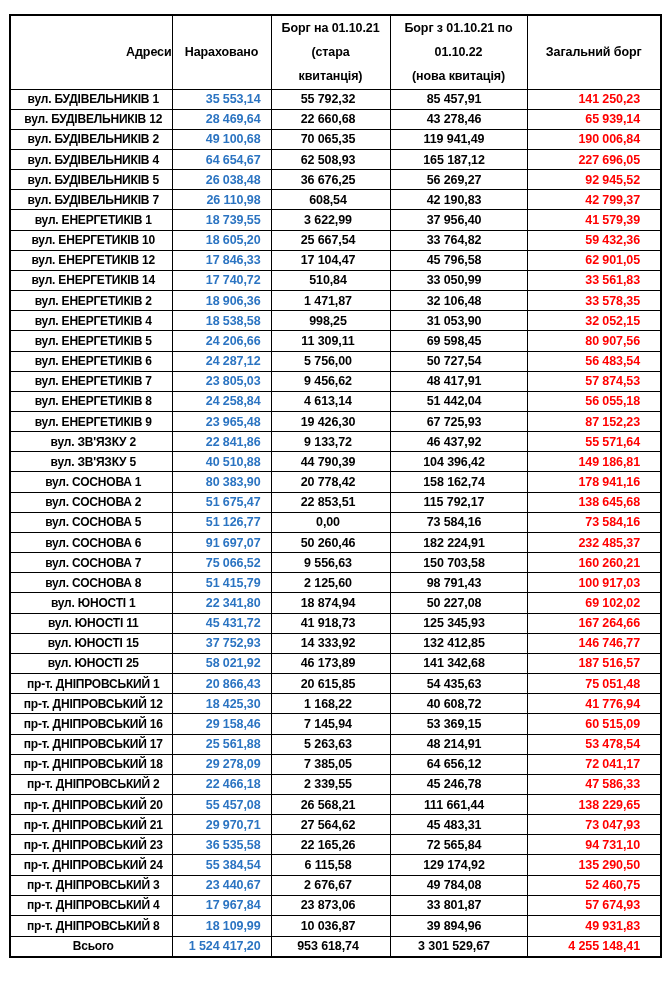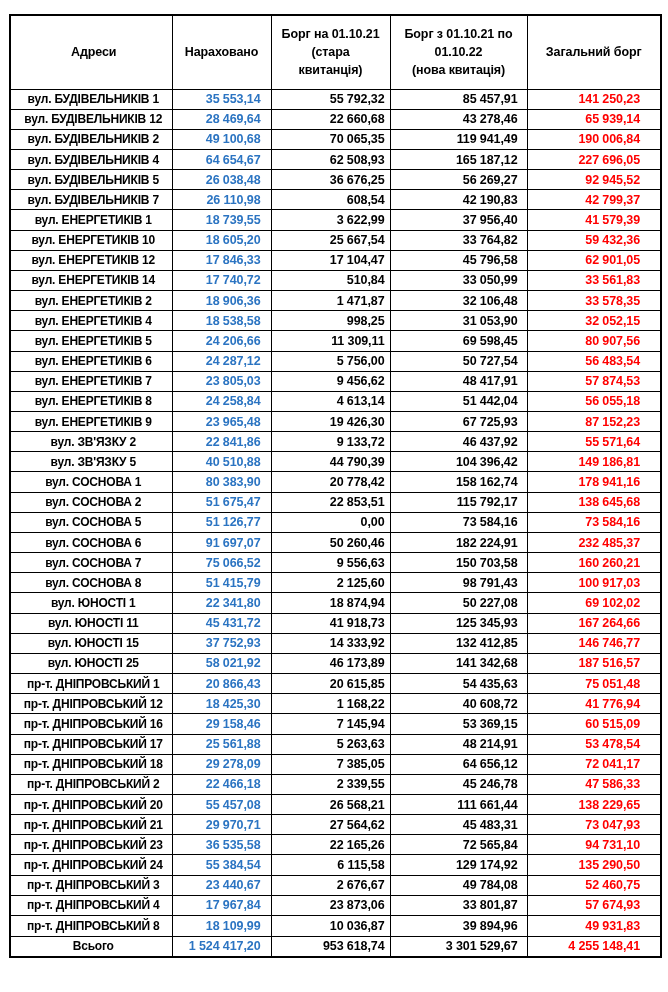--- a/index.html
+++ b/index.html
@@ -20,32 +20,32 @@
   col.c-old   { width:119px; }
   col.c-new   { width:137px; }
   col.c-total { width:134px; }
   th, td {
     border:1px solid var(--border,#000);
     font-weight:700; color:var(--body,#000);
     vertical-align:middle; overflow:hidden; white-space:nowrap;
   }
   thead tr { height:74px; }
   th {
-    font-size:12.5px; line-height:18px; text-align:center;
+    font-size:12.5px; line-height:24px; text-align:center;
     white-space:pre-line; letter-spacing:-0.1px;
   }
-  th.h-addr { text-align:center; padding-left:5px; white-space:nowrap; }
+  th.h-addr { text-align:right; padding-left:5px; white-space:nowrap; }
   td { font-size:12.5px; letter-spacing:-0.1px; }
   td.addr {
     text-align:center; padding-left:4px; font-size:12px; letter-spacing:-0.2px;
   }
   td.num  { text-align:right; }
   td.accrued { color:var(--accrued,#2B74C2); padding-right:10px;margin-left:45px; }
-  td.old     { padding-right:5px; }
-  td.new     { padding-right:9px; }
+  td.old     { padding-right:5px;text-align:center; }
+  td.new     { padding-right:9px;text-align:center; }
   td.total   { color:var(--debt-red,#FF0000); padding-right:20px; }
 </style>
 </head>
 <body>
 
 <div class="sheet">
   <table class="debt">
     <colgroup>
       <col class="c-addr">
         <col class="c-accr">

